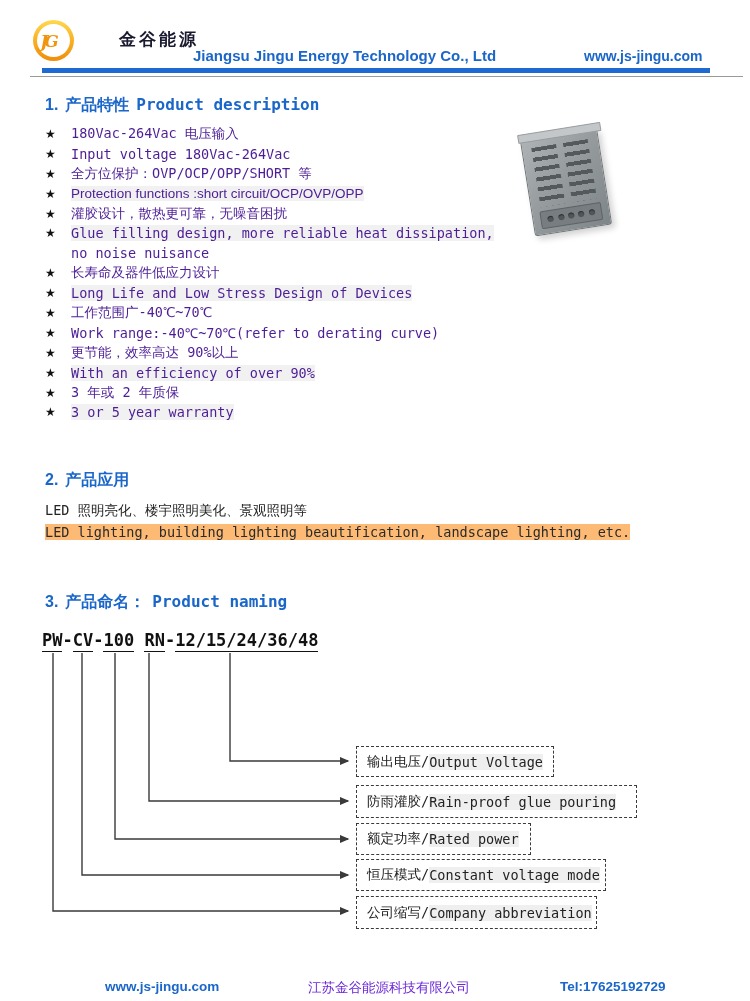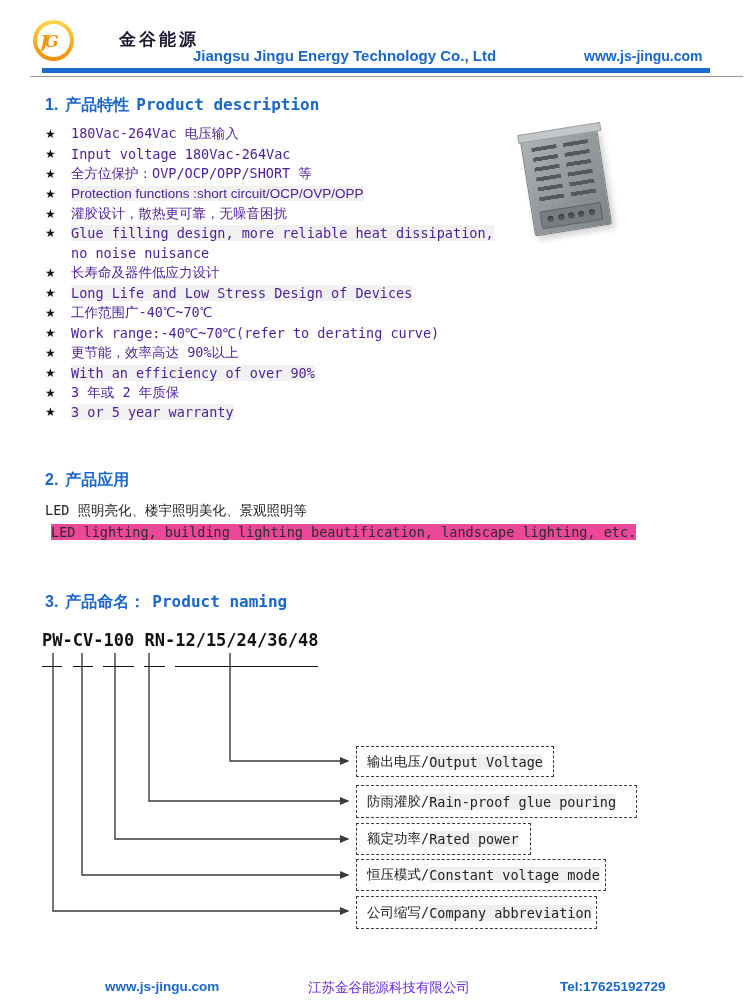--- a/index.html
+++ b/index.html
@@ -42,27 +42,27 @@
   .vent-col{position:absolute;top:9px;width:25px;height:60px;
     background:repeating-linear-gradient(180deg,#54595c 0px,#54595c 4px,rgba(0,0,0,0) 4px,rgba(0,0,0,0) 10px);}
   .vent-a{left:9px;} .vent-b{left:41px;}
   .psu-term{position:absolute;left:7px;right:7px;bottom:5px;height:16px;background:#777d80;
     border:1px solid #5d6366;border-radius:2px;display:flex;align-items:center;justify-content:space-around;padding:0 4px;}
   .psu-term i{width:6px;height:6px;border-radius:50%;background:#515659;box-shadow:inset 0 1px 1px rgba(0,0,0,.5);}
 
   
   .app-zh{position:absolute;left:45px;top:502px;font-family:"DejaVu Sans Mono","Liberation Mono",monospace;
     font-size:13.5px;color:#222;white-space:nowrap;}
-  .app-en{position:absolute;left:51px;top:524px;font-family:"DejaVu Sans Mono","Liberation Mono",monospace;
-    font-size:13.5px;color:#2b2b2b;background:#ec4899;white-space:nowrap;}
+  .app-en{position:absolute;left:45px;top:524px;font-family:"DejaVu Sans Mono","Liberation Mono",monospace;
+    font-size:13.5px;color:#2b2b2b;background:#fdba74;white-space:nowrap;}
 
   
   .model-code{position:absolute;left:42px;top:630px;font-family:"DejaVu Sans Mono","Liberation Mono",monospace;
     font-size:17px;font-weight:bold;color:#111;white-space:pre;}
-  .model-code .seg{border-bottom:1.5px solid #111;padding-bottom:16px;}
+  .model-code .seg{border-bottom:1.5px solid #111;padding-bottom:1px;}
   .diagram-lines{position:absolute;left:0;top:0;width:750px;height:1001px;pointer-events:none;}
   .nbox{position:absolute;border:1.5px dashed #3a3a3a;background:#fff;display:flex;align-items:center;
     padding-left:10px;white-space:nowrap;box-sizing:border-box;}
   .nzh,.nen{font-family:"DejaVu Sans Mono","Liberation Mono",monospace;font-size:13.5px;color:#222;}
   .nen{background:#efefef;}
 
   
   .footer-site{position:absolute;left:105px;top:979px;font-size:13.5px;font-weight:bold;color:#1a66c9;}
   .footer-company{position:absolute;left:308px;top:979px;font-size:13.5px;color:#6d28d9;
     font-family:"DejaVu Sans Mono","Liberation Mono",monospace;}

